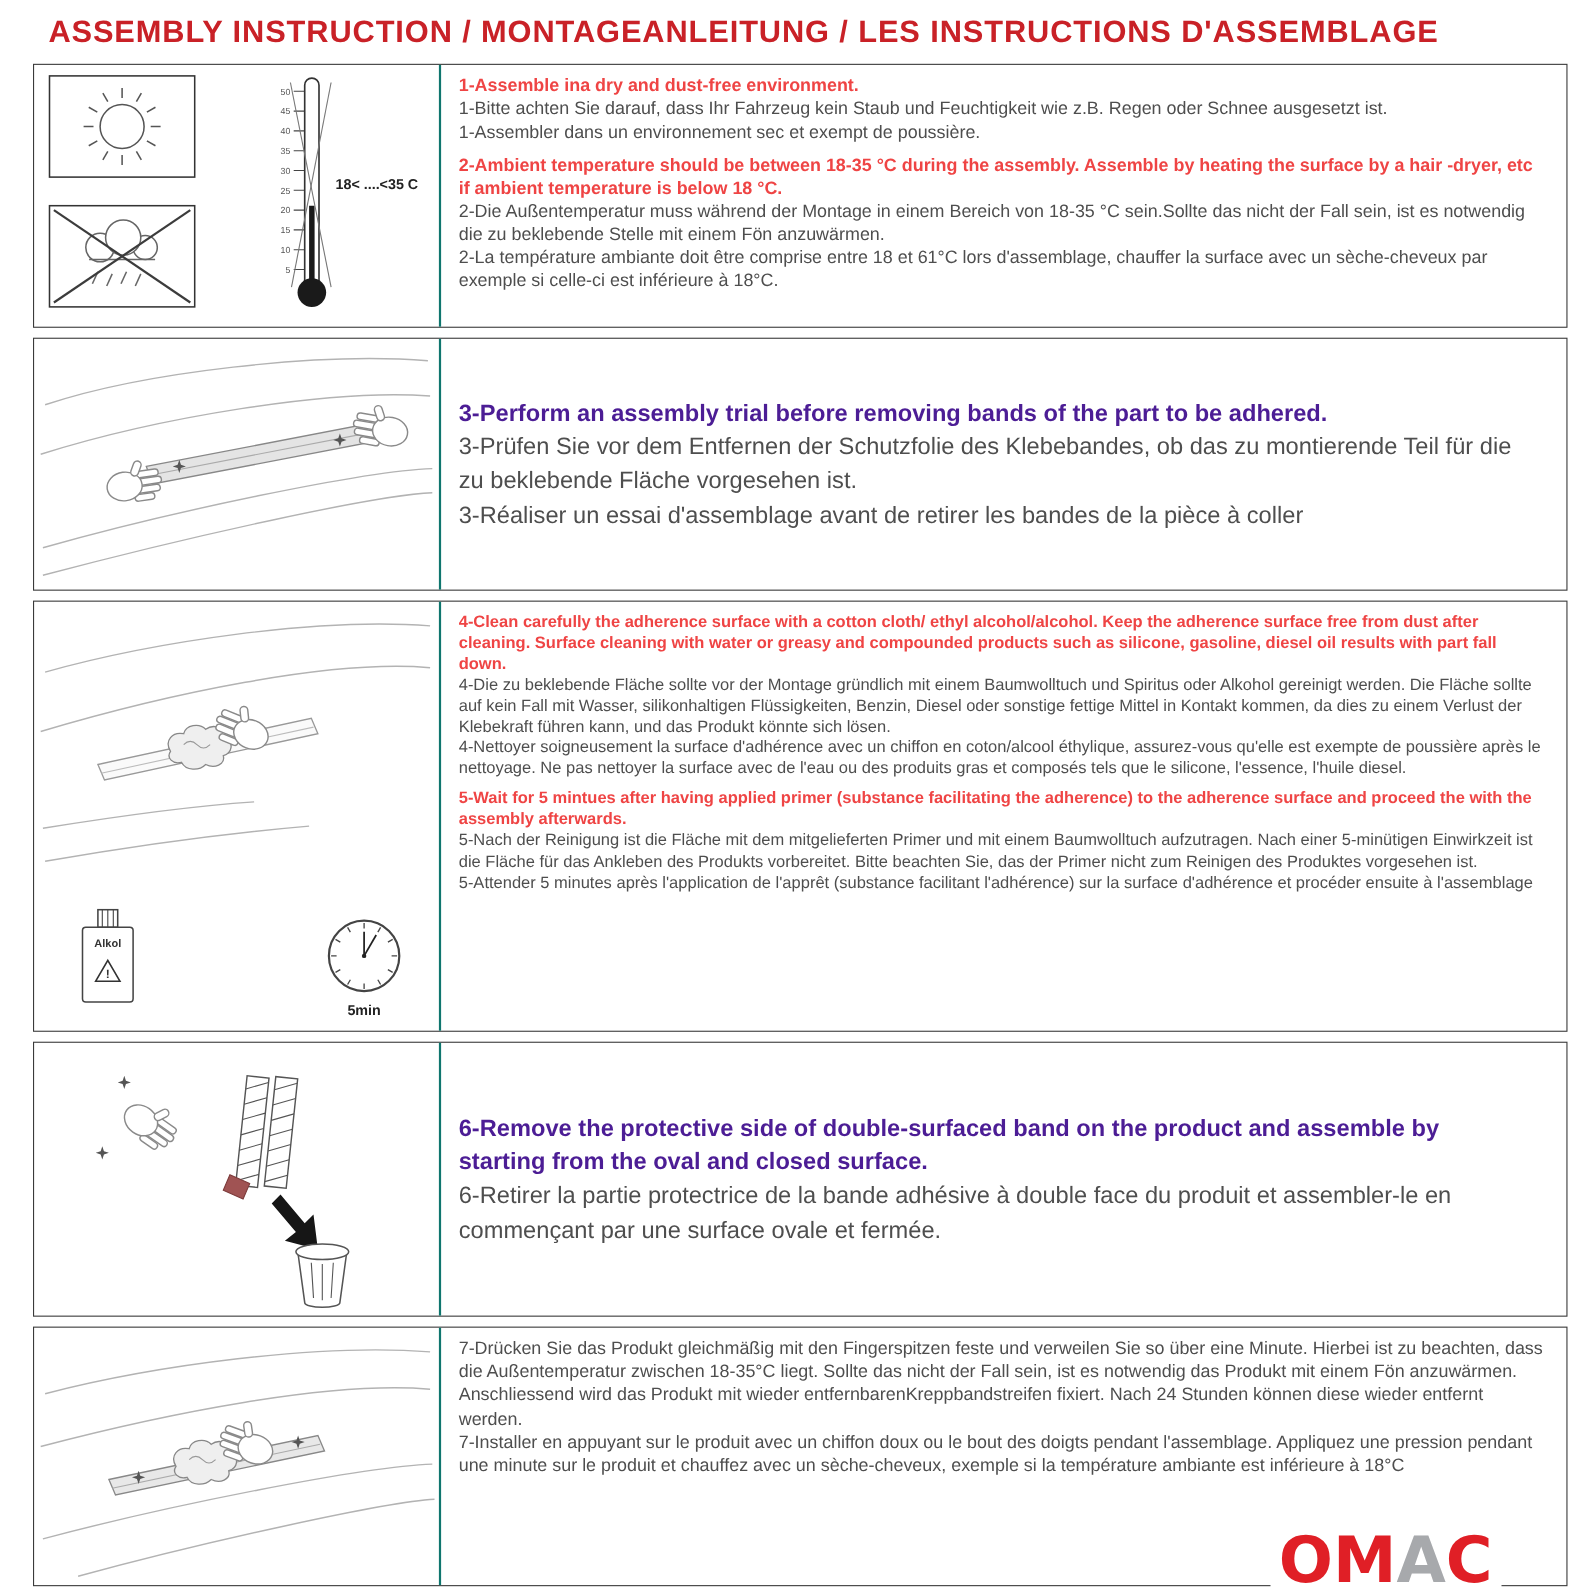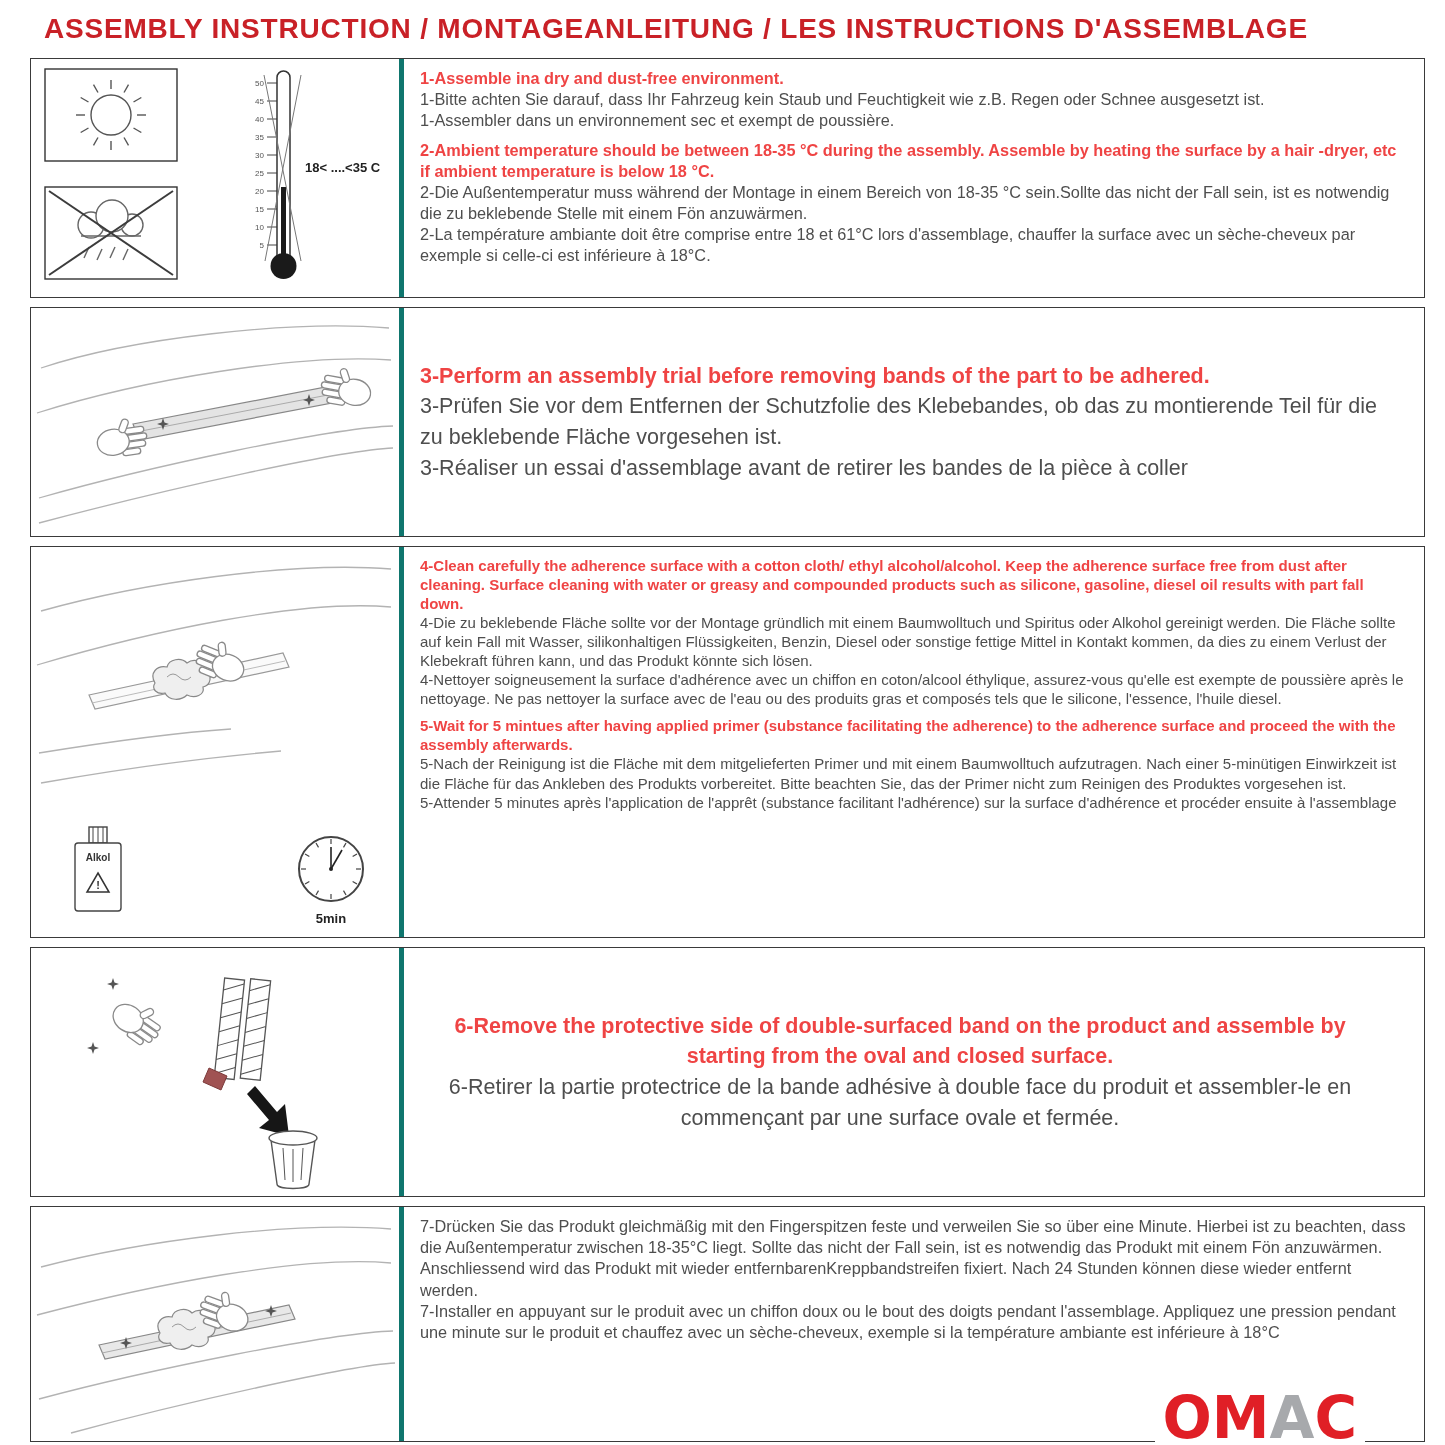--- a/index.html
+++ b/index.html
@@ -8,31 +8,31 @@
     font-family:"Liberation Sans","DejaVu Sans",sans-serif;
   }
   .title{
     padding:13px 42px 9px 44px;
     font-size:28px;font-weight:800;color:#c92127;letter-spacing:0.8px;
     white-space:nowrap;
   }
   .rows{padding:4px 20px 0 30px;display:flex;flex-direction:column;gap:9px;}
   .row{display:flex;border:1px solid #3a3a3a;background:#fff;}
   .fig{
-    width:368px;flex:none;border-right:5px solid #0f766e;
+    width:368px;flex:none;border-right:2px solid #0f766e;
     display:flex;align-items:center;justify-content:center;overflow:hidden;
   }
   .txt{flex:1;padding:9px 18px 8px 16px;overflow:hidden;}
   .txt.center{display:flex;flex-direction:column;justify-content:center;padding-top:0;padding-bottom:0;}
-  .r1{height:238px;} .r2{height:228px;} .r3{height:390px;} .r4{height:248px;text-align:center;} .r5{height:234px;}
+  .r1{height:238px;} .r2{height:228px;} .r3{height:390px;} .r4{height:248px;} .r5{height:234px;}
   .p{font-size:16.3px;line-height:1.3;color:#4e4e4e;margin:0;}
   .p.b{font-weight:700;color:#ef4444;}
   .gap{margin-top:8px;}
   .big .p{font-size:21.5px;line-height:1.42;color:#4e4e4e;max-width:960px;}
-  .big .p.b{color:#ef4444;}
+  .big .p.b{color:#4c1d95;}
   .small .p{font-size:15px;line-height:1.27;}
   svg text{font-family:"Liberation Sans","DejaVu Sans",sans-serif;}
   .logo{
     position:absolute;right:80px;bottom:1px;line-height:0.9;
     font-family:"DejaVu Sans","Liberation Sans",sans-serif;
     font-weight:800;font-size:58px;letter-spacing:0px;
     background:#fff;padding:2px 8px 0 8px;
   }
   .logo .red{color:#e01f26;}
   .logo .gray{color:#a7a9ac;}

